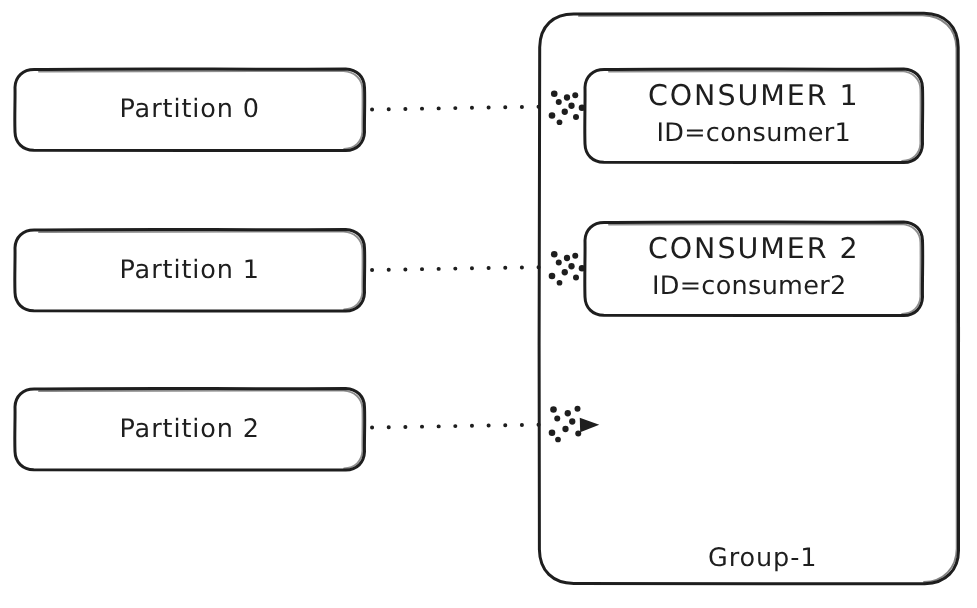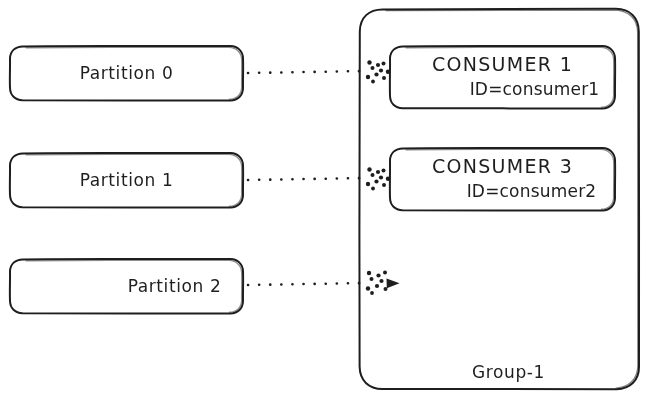--- a/index.html
+++ b/index.html
@@ -62,21 +62,20 @@
   }
   .consumer-title {
     font-size: 19px;
     line-height: 22px;
     letter-spacing: 1.3px;
   }
   .consumer-id {
     font-size: 17px;
     line-height: 22px;
     letter-spacing: 0.2px;
-    padding-left: 32px;
   }
   .group-label {
     font-size: 17px;
     line-height: 20px;
   }
 </style>
 </head>
 <body>
 
 <div id="canvas">
@@ -227,23 +226,23 @@
       </g>
       <path class="arrowtip" d="M386.5 278.5 L399.5 283.2 L386.8 288.2 Z"></path>
     </g>
 
   </svg>
 
   <div class="lbl partition-label" style="left:10px; top:63px; width:233px;">Partition 0</div>
 
   <div class="lbl partition-label" style="left:10px; top:170px; width:233px;">Partition 1</div>
 
-  <div class="lbl partition-label" style="left:10px; top:276px; width:233px;padding-left:48px;">Partition 2</div>
+  <div class="lbl partition-label" style="left:10px; top:276px; width:233px;">Partition 2</div>
 
   <div class="lbl consumer-title" style="left:390px; top:53px; width:225px;">CONSUMER 1</div>
   <div class="lbl consumer-id" style="left:390px; top:78px; width:225px;">ID=consumer1</div>
 
-  <div class="lbl consumer-title" style="left:390px; top:155px; width:225px;">CONSUMER 3</div>
+  <div class="lbl consumer-title" style="left:390px; top:155px; width:225px;">CONSUMER 2</div>
   <div class="lbl consumer-id" style="left:390px; top:180px; width:219px;">ID=consumer2</div>
 
   <div class="lbl group-label" style="left:360px; top:362px; width:297px;">Group-1</div>
 
 </div>
 
 </body></html>

